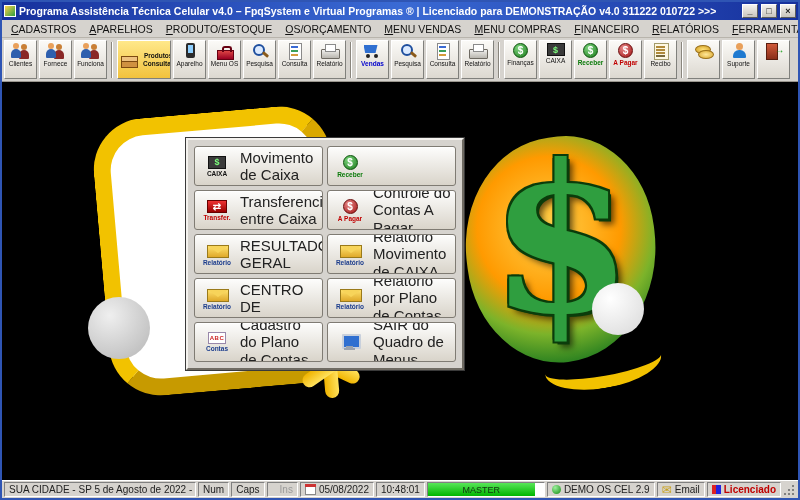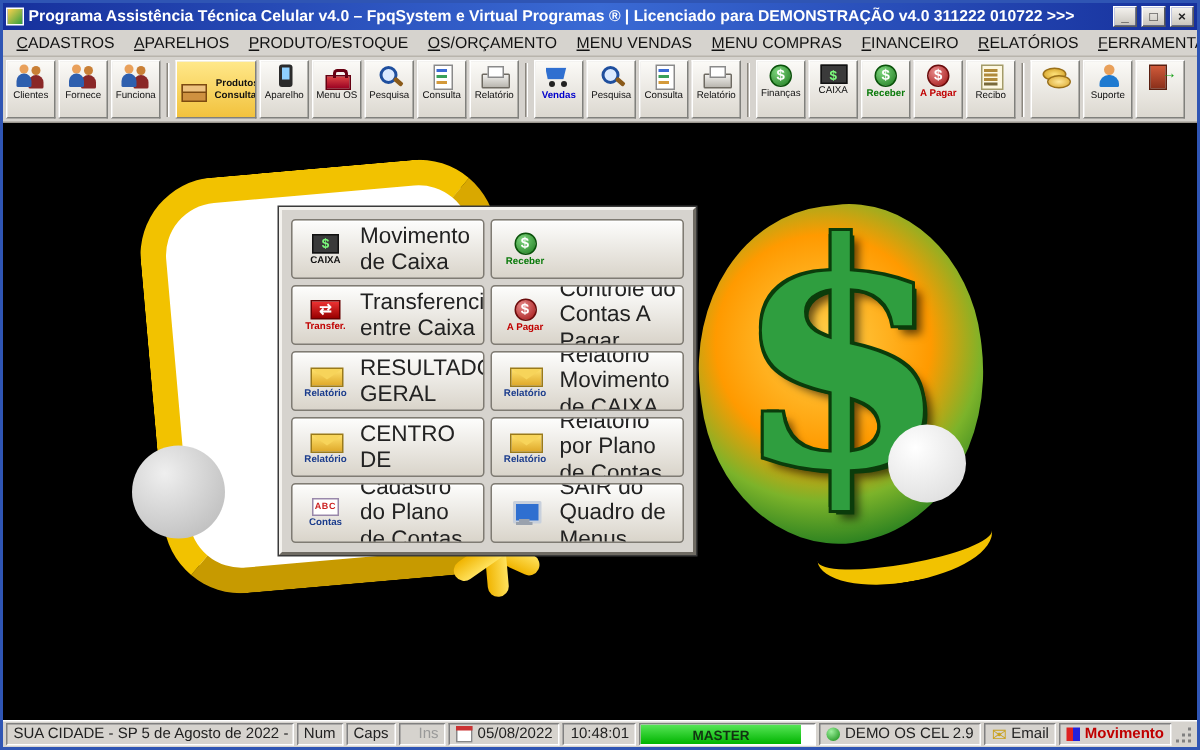--- a/index.html
+++ b/index.html
@@ -95,21 +95,21 @@
   .pcap.green { color:#0a7a0a; }
   .pcap.red { color:#c00000; }
   .plabel { flex:1; font-size:15px; line-height:1.15; color:#222; }
 
   
   .statusbar { height:18px; background:#d6d3ce; border-top:1px solid #fff; display:flex; align-items:center; gap:2px; padding:1px 2px; flex:0 0 auto; font-size:10px; color:#222; }
   .cell { height:15px; border:1px solid; border-color:#808080 #fff #fff #808080; display:flex; align-items:center; gap:3px; padding:0 4px; white-space:nowrap; overflow:hidden; }
   .cell-loc { flex:1; }
   .cell-dim { color:#9a9a9a;padding-left:12px; }
   .cell-progress { width:118px; padding:0; background:#fff; }
-  .pfill { width:92%; height:100%; background:linear-gradient(#58e658,#00b400); display:flex; align-items:center; justify-content:center; font-size:9px; font-weight:bold; color:#113311; }
+  .pfill { width:92%; height:100%; background:linear-gradient(#58e658,#00b400); display:flex; align-items:center; justify-content:center; font-size:9px; font-weight:normal; color:#113311; }
   .dot-green { width:9px; height:9px; border-radius:50%; background:radial-gradient(circle at 35% 30%,#9df09d,#0f8a0f); flex:0 0 auto; }
   .brand-ic { width:9px; height:9px; background:linear-gradient(90deg,#d22 50%,#22d 50%); flex:0 0 auto; }
   .brand-txt { color:#c00000; font-weight:bold; }
   .grip { position:relative; width:13px; height:15px; }
   .grip::before { content:""; position:absolute; right:2px; bottom:2px; width:2px; height:2px; background:#808080; box-shadow:-4px 0 #808080, -8px 0 #808080, 0 -4px #808080, -4px -4px #808080, 0 -8px #808080; }
 </style>
 </head>
 <body>
 
 <div class="win">
@@ -342,18 +342,18 @@
     <div class="cell">
       <span class="dot-green"></span>
       <span>DEMO OS CEL 2.9</span>
     </div>
     <div class="cell">
       <span class="gi gi-mail">✉</span>
       <span>Email</span>
     </div>
     <div class="cell">
       <span class="brand-ic"></span>
-      <span class="brand-txt">Movimento</span>
+      <span class="brand-txt">Licenciado</span>
     </div>
     <div class="grip"></div>
   </div>
 
 </div>
 
 </body></html>

